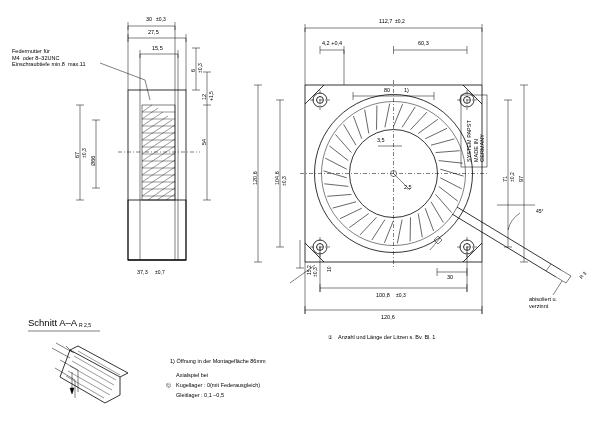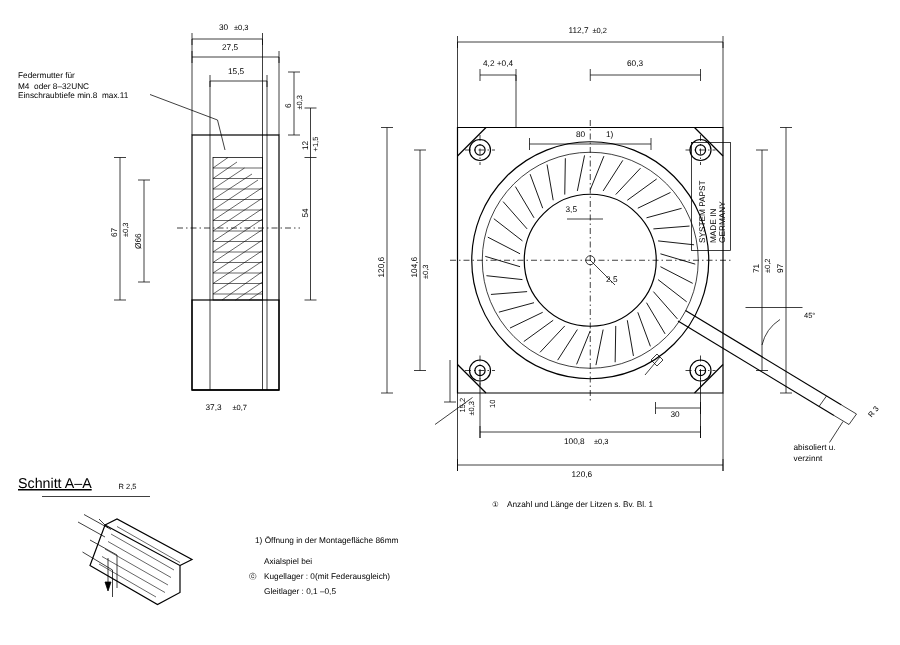--- a/index.html
+++ b/index.html
@@ -373,21 +373,21 @@
 <div class="lbl s5" style="left:536px;top:208px;">45°</div>
 <div class="lbl s5 rot" style="left:578px;top:276px;transform:rotate(-50deg);">R 3</div>
 
 <div class="lbl s55 rot" style="left:466px;top:162px;transform:rotate(-90deg);">SYSTEM PAPST
 MADE IN
 GERMANY</div>
 
 <div class="lbl s55" style="left:529px;top:296px;">abisoliert u.
 verzinnt</div>
 
-<div class="lbl s9" style="left:12px;top:317px;text-decoration:underline;">Schnitt A–A</div>
+<div class="lbl s9" style="left:28px;top:317px;">Schnitt A–A</div>
 <div class="lbl s5" style="left:79px;top:322px;">R 2,5</div>
 <div class="lbl s5 rot" style="left:60px;top:358px;transform:rotate(-55deg);opacity:0;">15,5</div>
 
 <div class="lbl s55" style="left:170px;top:358px;">1) Öffnung in der Montagefläche 86mm</div>
 <div class="lbl s55" style="left:176px;top:372px;">Axialspiel bei</div>
 <div class="lbl s55" style="left:176px;top:382px;">Kugellager : 0(mit Federausgleich)</div>
 <div class="lbl s55" style="left:176px;top:392px;">Gleitlager : 0,1 –0,5</div>
 <div class="lbl s5" style="left:166px;top:382px;">ⓒ</div>
 
 <div class="lbl s55" style="left:338px;top:334px;">Anzahl und Länge der Litzen s. Bv. Bl. 1</div>

